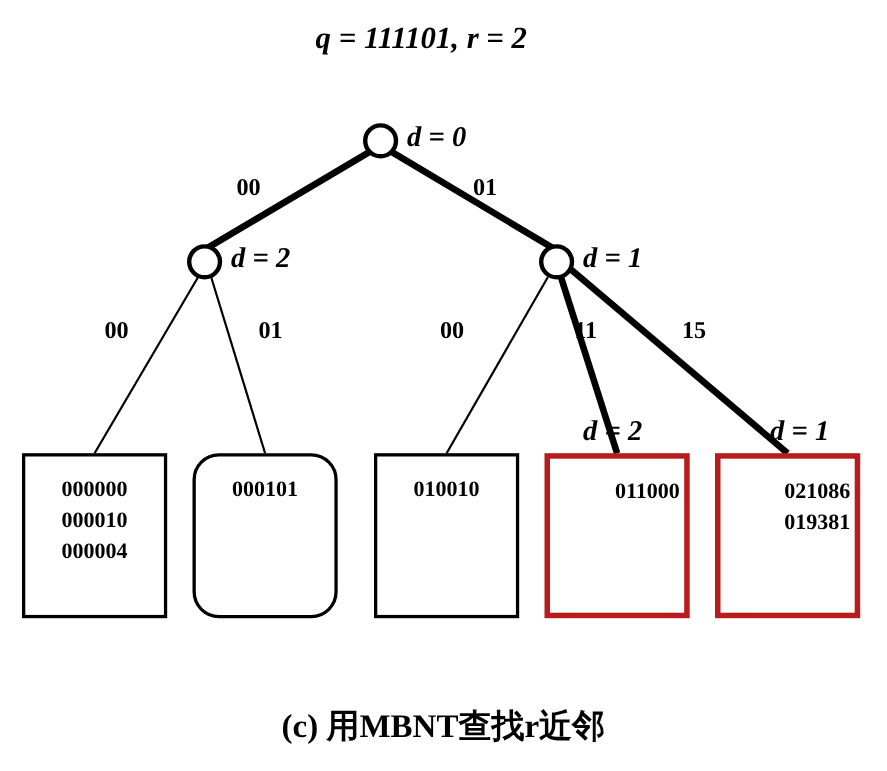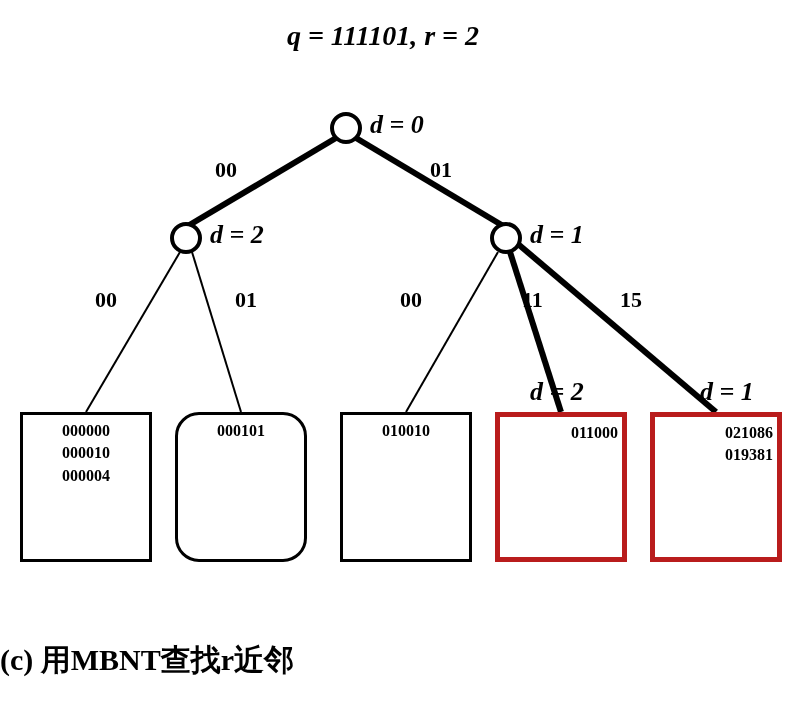--- a/index.html
+++ b/index.html
@@ -47,40 +47,40 @@
     .edge-label {
       position: absolute;
       font-size: 22px;
       text-align: center;
     }
     .leaf {
       position: absolute;
       border: 3px solid black;
       width: 132px;
       height: 150px;
-      padding: 5px 4px;
+      padding: 16px 4px;
       text-align: center;
-      font-size: 16px;
+      font-size: 20px;
       line-height: 1.4;
       box-sizing: border-box;
     }
     .leaf-thick {
       border: 5px solid #b91c1c;
       text-align: right;
     }
     .leaf-label {
       position: absolute;
       font-size: 26px;
       font-style: italic;
     }
     .caption {
       position: absolute;
       bottom: 20px;
       width: 100%;
-      text-align: left;
+      text-align: center;
       font-size: 30px;
       left: 0;
       margin-top: 10px;
     }
   </style>
 </head>
 <body>
 
 <div class="title">q = 111101, r = 2</div>
 

